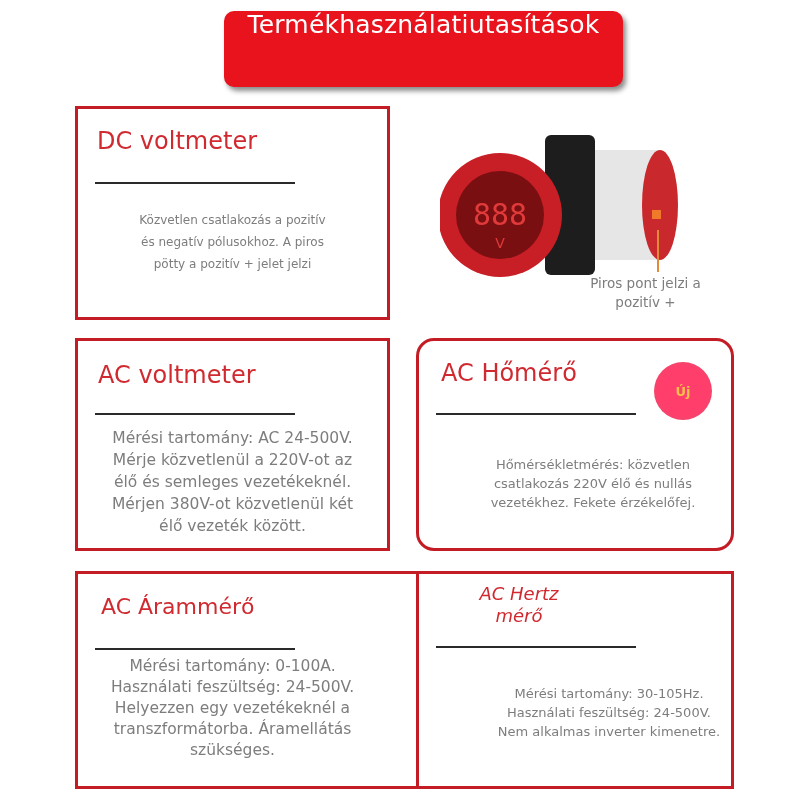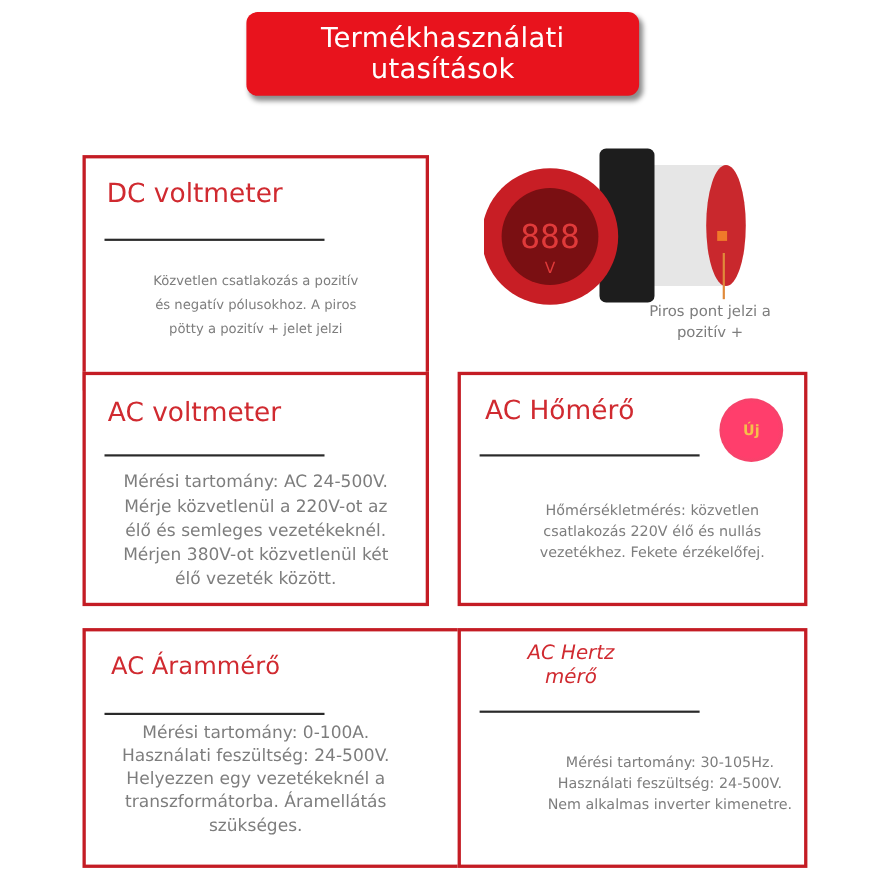--- a/index.html
+++ b/index.html
@@ -1,36 +1,36 @@
 <!DOCTYPE html>
 <html><head>
 <meta charset="utf-8">
 <style>
   html, body { margin:0; padding:0; }
   body { width:800px; height:800px; background:#ffffff; position:relative; overflow:hidden; font-family:"DejaVu Sans", sans-serif; }
-  .banner { position:absolute; left:224px; top:11px; width:357px; height:76px; background:#e8131d; border-radius:10px; box-shadow:3px 4px 5px rgba(0,0,0,0.45); color:#fff; text-align:center; display:flex; flex-direction:column; justify-content:center; }
+  .banner { position:absolute; left:224px; top:11px; width:399px; height:76px; background:#e8131d; border-radius:10px; box-shadow:3px 4px 5px rgba(0,0,0,0.45); color:#fff; text-align:center; display:flex; flex-direction:row; justify-content:center; }
   .banner div { font-size:25px; line-height:28px; letter-spacing:0.2px; }
   .card { position:absolute; border:3px solid #c41c24; background:#fff; box-sizing:border-box; }
   .card .title { position:absolute; color:#d02a30; font-size:24px; }
   .card .rule { position:absolute; height:2px; background:#2a2a2a; width:200px; }
   .card .desc { position:absolute; color:#7d7d7d; text-align:center; }
   .badge { position:absolute; left:654px; top:362px; width:58px; height:58px; border-radius:50%; background:radial-gradient(circle, #ff3e6c 60%, #f0466a 75%, rgba(240,70,106,0.5) 100%); color:#f6c04a; font-size:13px; font-weight:bold; display:flex; align-items:center; justify-content:center; }
   .product { position:absolute; left:440px; top:120px; width:260px; height:170px; }
   .callout { position:absolute; left:578px; top:274px; width:135px; color:#7d7d7d; font-size:13.5px; text-align:center; line-height:19px; }
   .leader { position:absolute; left:657px; top:230px; width:2px; height:42px; background:#e08a3a; }
 </style>
 </head>
 <body>
 
 <div class="banner">
   <div>Termékhasználati</div>
   <div>utasítások</div>
 </div>
 
-<div class="card" style="left:75px;top:106px;width:315px;height:214px;margin-top:35px;">
+<div class="card" style="left:75px;top:106px;width:315px;height:214px;">
   <div class="title" style="left:19px;top:18px;">DC voltmeter</div>
   <div class="rule" style="left:17px;top:73px;"></div>
   <div class="desc" style="left:0;width:309px;top:100px;font-size:12px;line-height:22px;">
     <div>Közvetlen csatlakozás a pozitív</div>
     <div>és negatív pólusokhoz. A piros</div>
     <div>pötty a pozitív + jelet jelzi</div>
   </div>
 </div>
 
 <svg class="product" viewBox="0 0 260 170">
@@ -54,21 +54,21 @@
   <div class="rule" style="left:17px;top:72px;"></div>
   <div class="desc" style="left:0;width:309px;top:86px;font-size:15.5px;line-height:22px;">
     <div>Mérési tartomány: AC 24-500V.</div>
     <div>Mérje közvetlenül a 220V-ot az</div>
     <div>élő és semleges vezetékeknél.</div>
     <div>Mérjen 380V-ot közvetlenül két</div>
     <div>élő vezeték között.</div>
   </div>
 </div>
 
-<div class="card" style="left:416px;top:338px;width:318px;height:213px;">
+<div class="card" style="left:416px;top:338px;width:318px;height:213px;border-radius:18px;">
   <div class="title" style="left:22px;top:18px;">AC Hőmérő</div>
   <div class="rule" style="left:17px;top:72px;"></div>
   <div class="desc" style="left:0;width:348px;top:114px;font-size:13px;line-height:19px;">
     <div>Hőmérsékletmérés: közvetlen</div>
     <div>csatlakozás 220V élő és nullás</div>
     <div>vezetékhez. Fekete érzékelőfej.</div>
   </div>
 </div>
 <div class="badge">Új</div>
 

